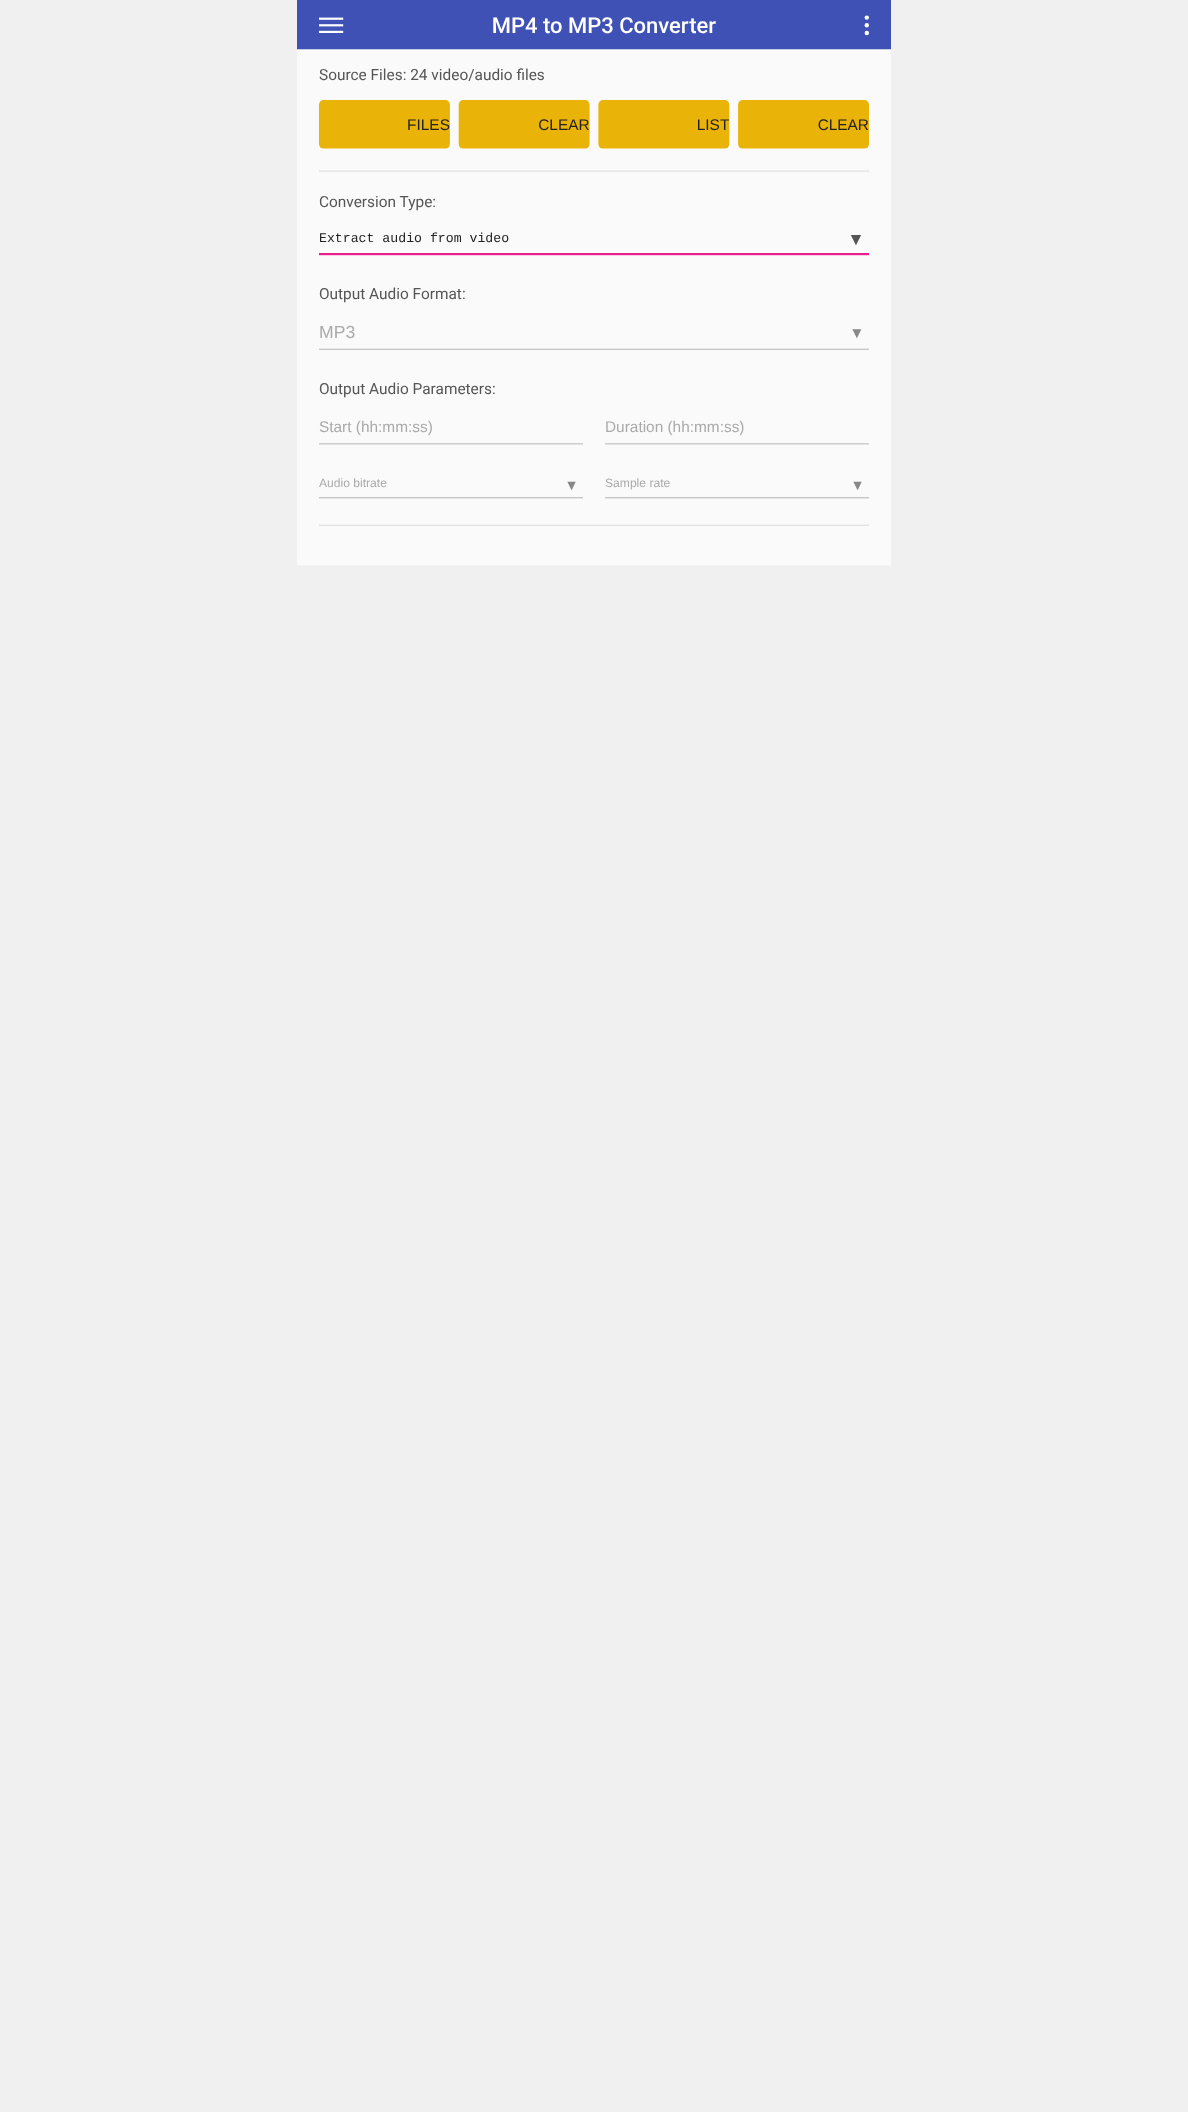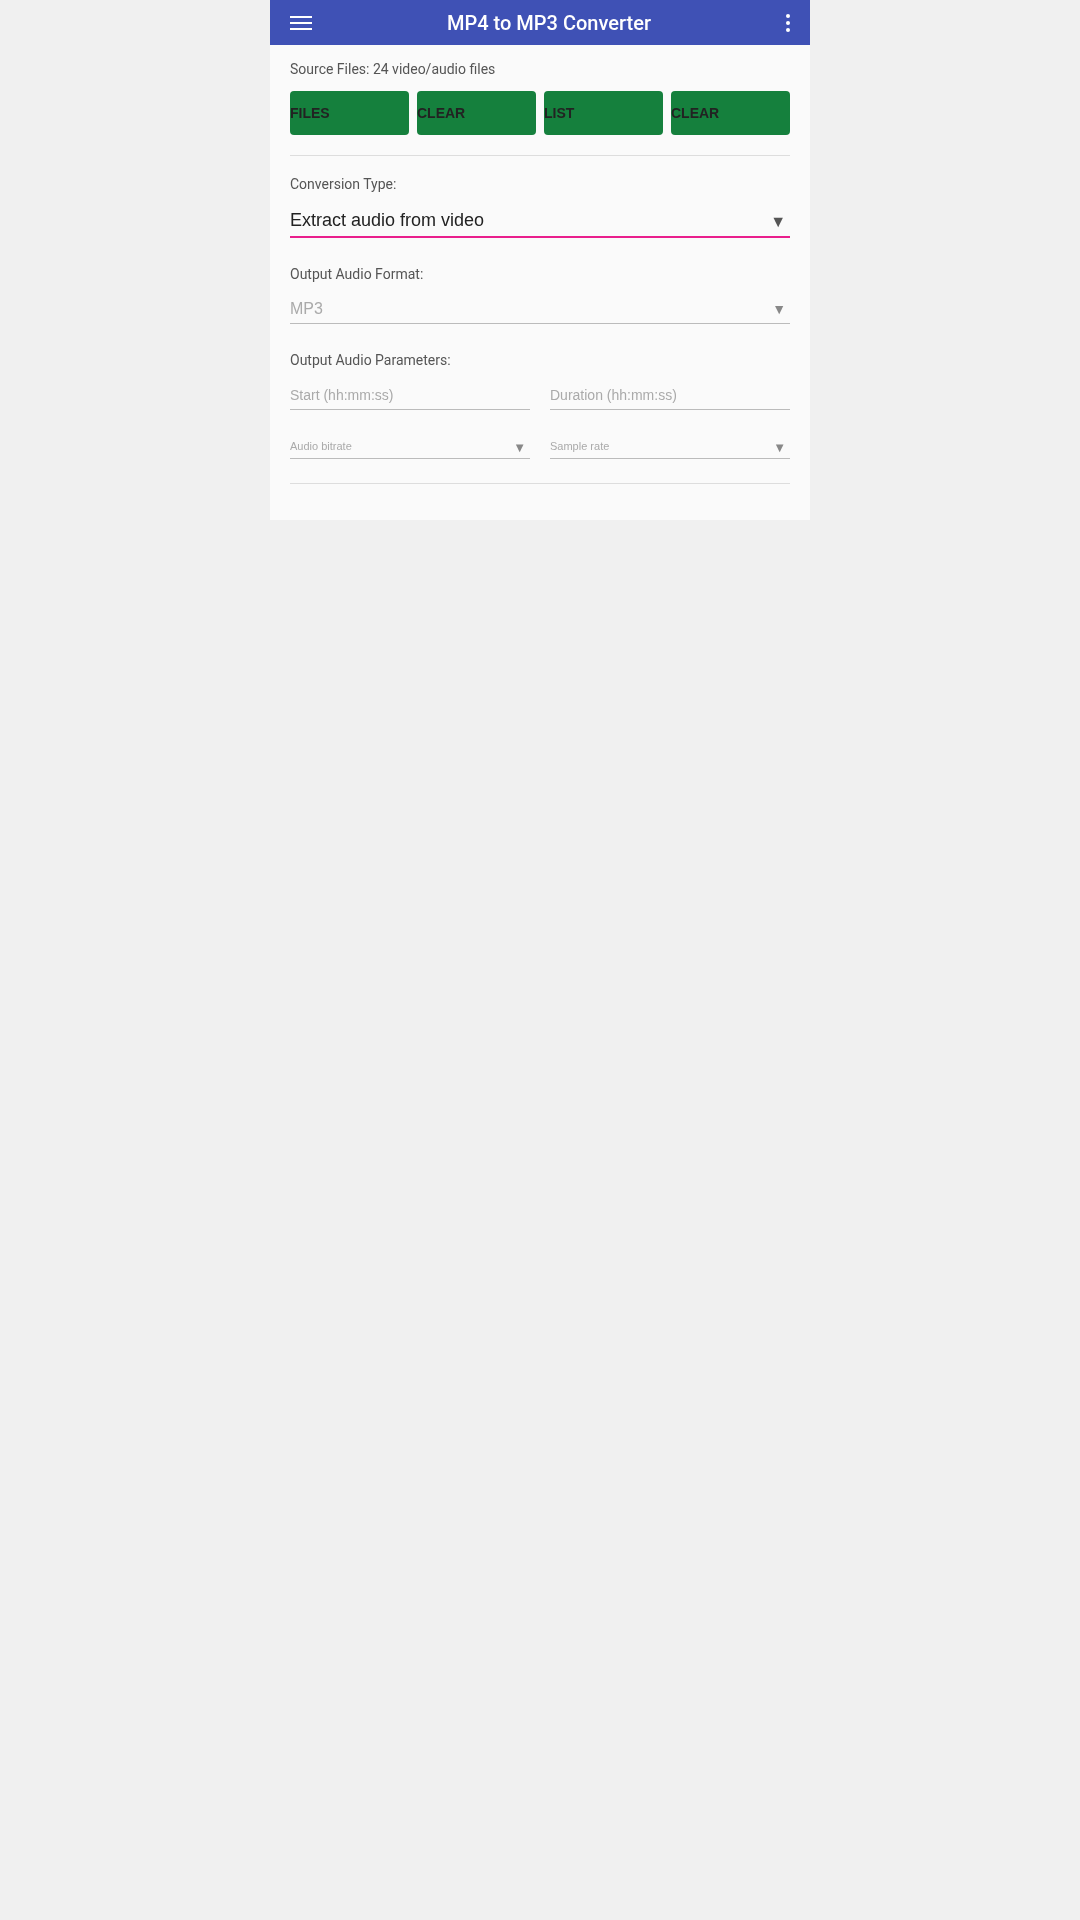--- a/index.html
+++ b/index.html
@@ -85,28 +85,28 @@
     
     .source-buttons {
       display: flex;
       gap: 8px;
       margin-bottom: 20px;
     }
 
     .source-btn {
       flex: 1;
       padding: 14px 0;
-      background-color: #15803d;
+      background-color: #eab308;
       border: none;
       border-radius: 4px;
       font-size: 14px;
-      font-weight: 700;
+      font-weight: 400;
       color: #222;
       cursor: pointer;
-      text-align: left;
+      text-align: right;
     }
 
     .divider {
       border: none;
       border-top: 1px solid #ddd;
       margin: 4px 0 20px 0;
     }
 
     
     .section-label {
@@ -119,27 +119,28 @@
     .dropdown-container {
       position: relative;
       margin-bottom: 28px;
     }
 
     .dropdown-select {
       width: 100%;
       border: none;
       border-bottom: 2px solid #e91e8c;
       background: transparent;
-      font-size: 18px;
+      font-size: 12px;
       color: #222;
       padding: 6px 0;
       appearance: none;
       -webkit-appearance: none;
       cursor: pointer;
       outline: none;
+      font-family: Liberation Mono, monospace;
     }
 
     .dropdown-arrow {
       position: absolute;
       right: 4px;
       top: 50%;
       transform: translateY(-50%);
       pointer-events: none;
       color: #555;
       font-size: 16px;

